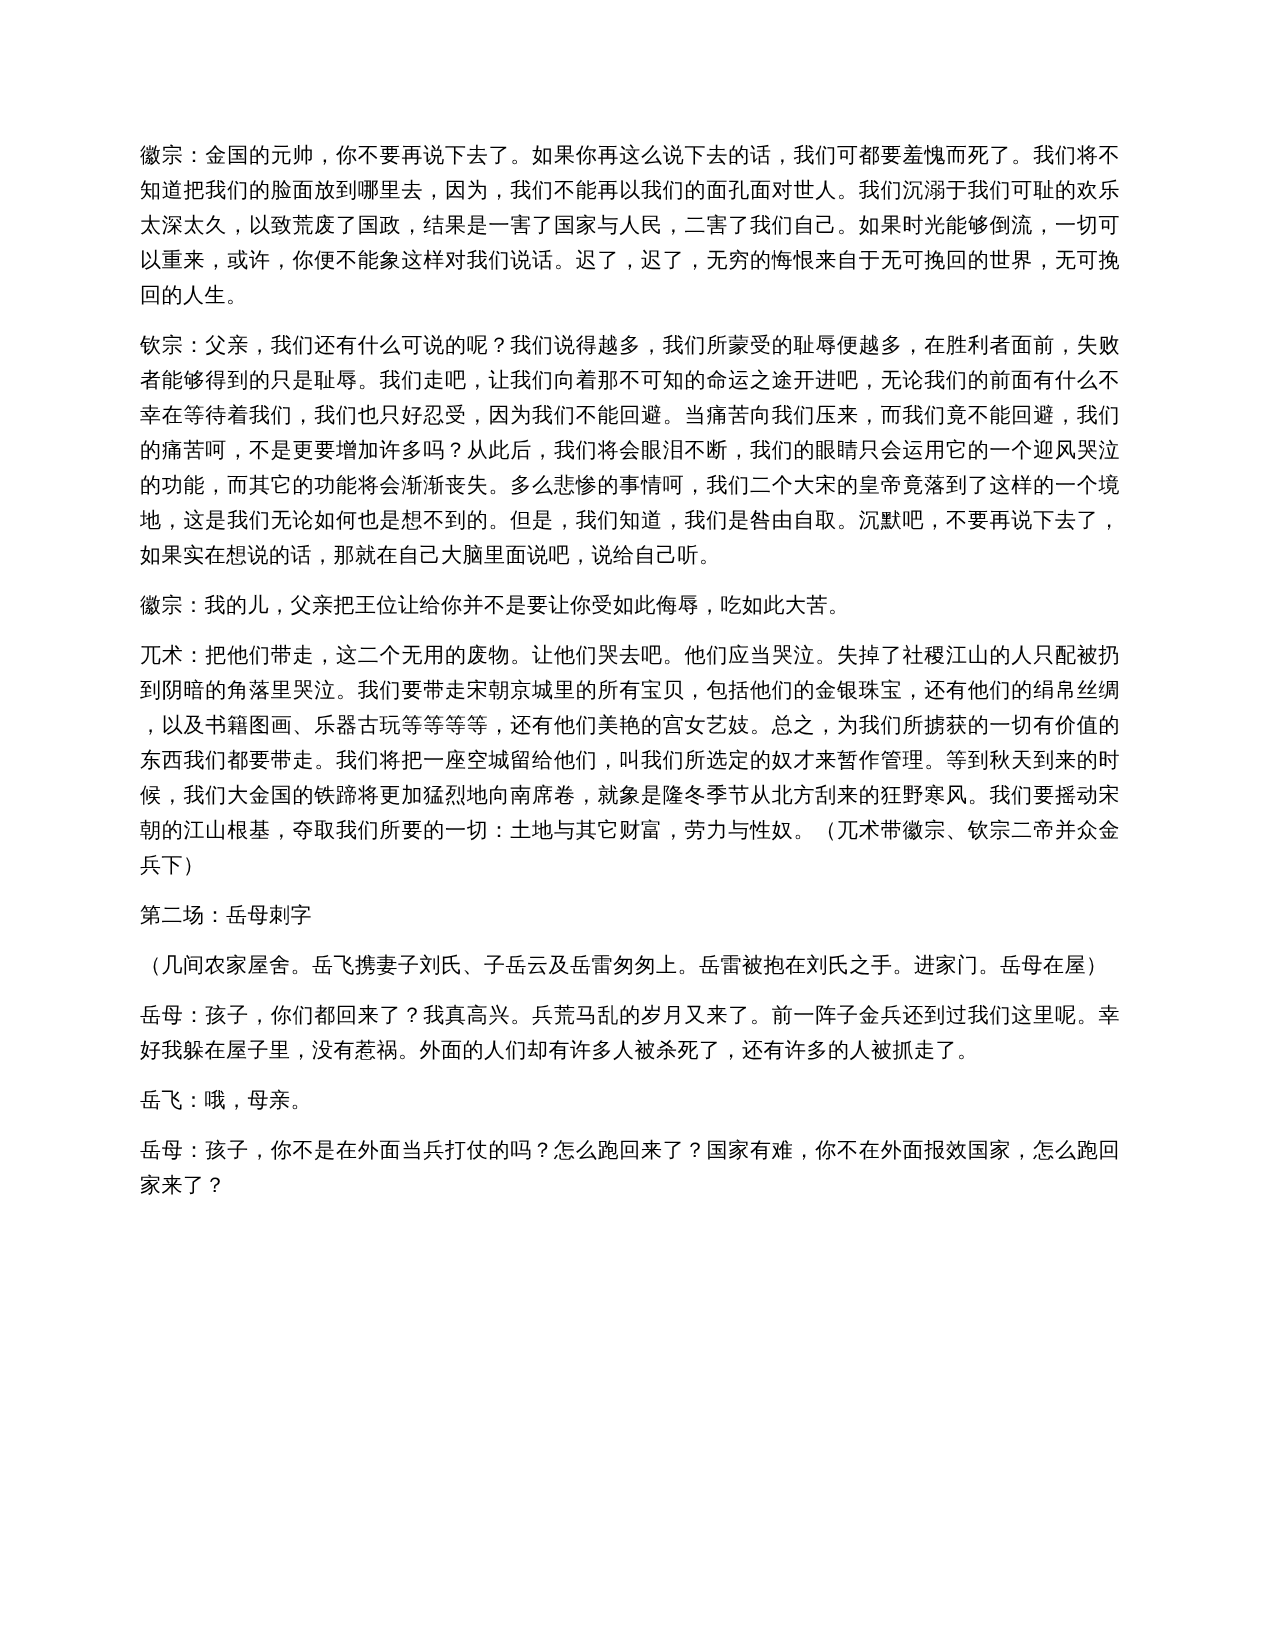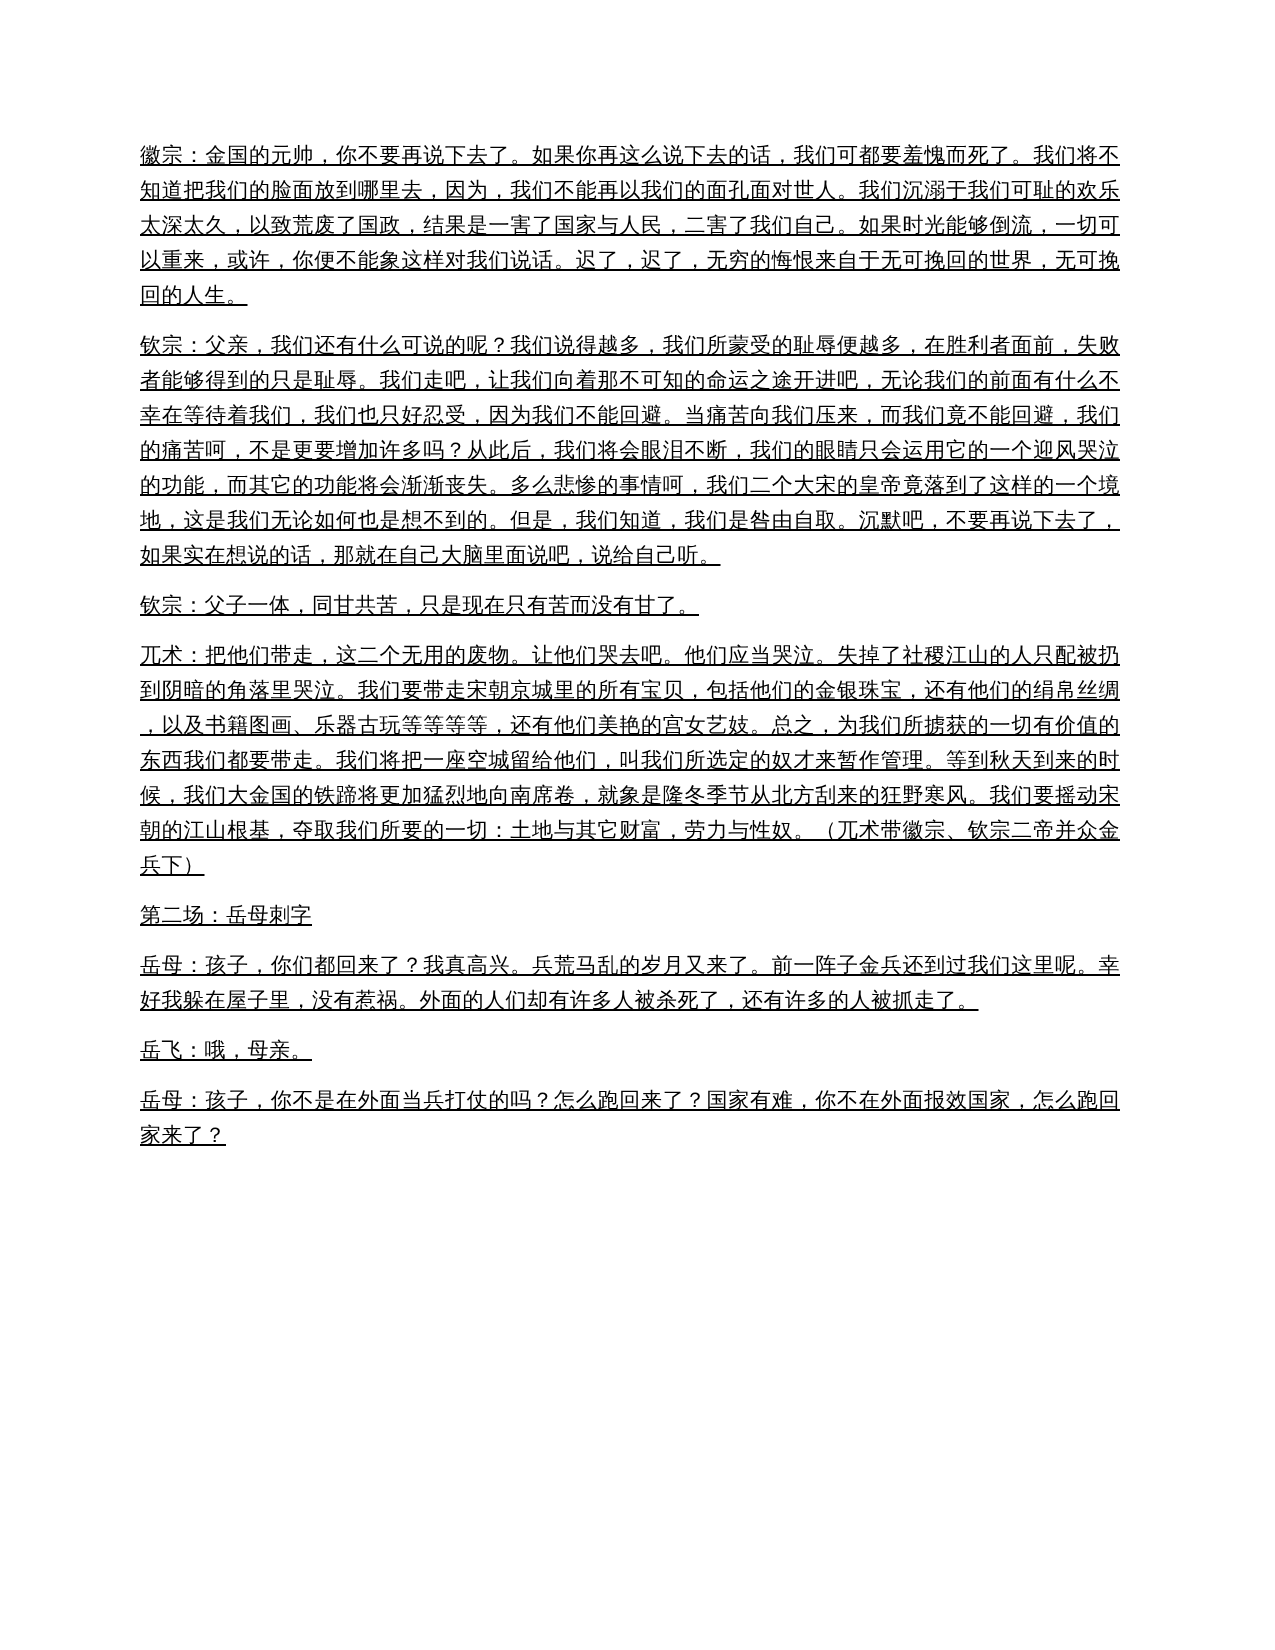--- a/index.html
+++ b/index.html
@@ -23,33 +23,33 @@
   }
   .doc p {
     margin: 0 0 15px 0;
     font-size: 21px;
     line-height: 35px;
     text-align: justify;
     
     line-break: anywhere;
     word-break: break-all;
     letter-spacing: 0.5px;
-    text-decoration: underline;
   }
   .doc p:last-child {
     margin-bottom: 4px;
   }
 </style>
 </head>
 <body>
 
 <div class="page">
   <div class="doc">
     <p>徽宗：金国的元帅，你不要再说下去了。如果你再这么说下去的话，我们可都要羞愧而死了。我们将不知道把我们的脸面放到哪里去，因为，我们不能再以我们的面孔面对世人。我们沉溺于我们可耻的欢乐太深太久，以致荒废了国政，结果是一害了国家与人民，二害了我们自己。如果时光能够倒流，一切可以重来，或许，你便不能象这样对我们说话。迟了，迟了，无穷的悔恨来自于无可挽回的世界，无可挽回的人生。</p>
     <p>钦宗：父亲，我们还有什么可说的呢？我们说得越多，我们所蒙受的耻辱便越多，在胜利者面前，失败者能够得到的只是耻辱。我们走吧，让我们向着那不可知的命运之途开进吧，无论我们的前面有什么不幸在等待着我们，我们也只好忍受，因为我们不能回避。当痛苦向我们压来，而我们竟不能回避，我们的痛苦呵，不是更要增加许多吗？从此后，我们将会眼泪不断，我们的眼睛只会运用它的一个迎风哭泣的功能，而其它的功能将会渐渐丧失。多么悲惨的事情呵，我们二个大宋的皇帝竟落到了这样的一个境地，这是我们无论如何也是想不到的。但是，我们知道，我们是咎由自取。沉默吧，不要再说下去了，如果实在想说的话，那就在自己大脑里面说吧，说给自己听。</p>
-    <p>钦宗：父子一体，同甘共苦，只是现在只有苦而没有甘了。</p>
+    <p>徽宗：我的儿，父亲把王位让给你并不是要让你受如此侮辱，吃如此大苦。</p>
     <p>兀术：把他们带走，这二个无用的废物。让他们哭去吧。他们应当哭泣。失掉了社稷江山的人只配被扔到阴暗的角落里哭泣。我们要带走宋朝京城里的所有宝贝，包括他们的金银珠宝，还有他们的绢帛丝绸，以及书籍图画、乐器古玩等等等等，还有他们美艳的宫女艺妓。总之，为我们所掳获的一切有价值的东西我们都要带走。我们将把一座空城留给他们，叫我们所选定的奴才来暂作管理。等到秋天到来的时候，我们大金国的铁蹄将更加猛烈地向南席卷，就象是隆冬季节从北方刮来的狂野寒风。我们要摇动宋朝的江山根基，夺取我们所要的一切：土地与其它财富，劳力与性奴。（兀术带徽宗、钦宗二帝并众金兵下）</p>
     <p>第二场：岳母刺字</p>
+    <p>（几间农家屋舍。岳飞携妻子刘氏、子岳云及岳雷匆匆上。岳雷被抱在刘氏之手。进家门。岳母在屋）</p>
     <p>岳母：孩子，你们都回来了？我真高兴。兵荒马乱的岁月又来了。前一阵子金兵还到过我们这里呢。幸好我躲在屋子里，没有惹祸。外面的人们却有许多人被杀死了，还有许多的人被抓走了。</p>
     <p>岳飞：哦，母亲。</p>
     <p>岳母：孩子，你不是在外面当兵打仗的吗？怎么跑回来了？国家有难，你不在外面报效国家，怎么跑回家来了？</p>
   </div>
 </div>
 
 </body></html>

